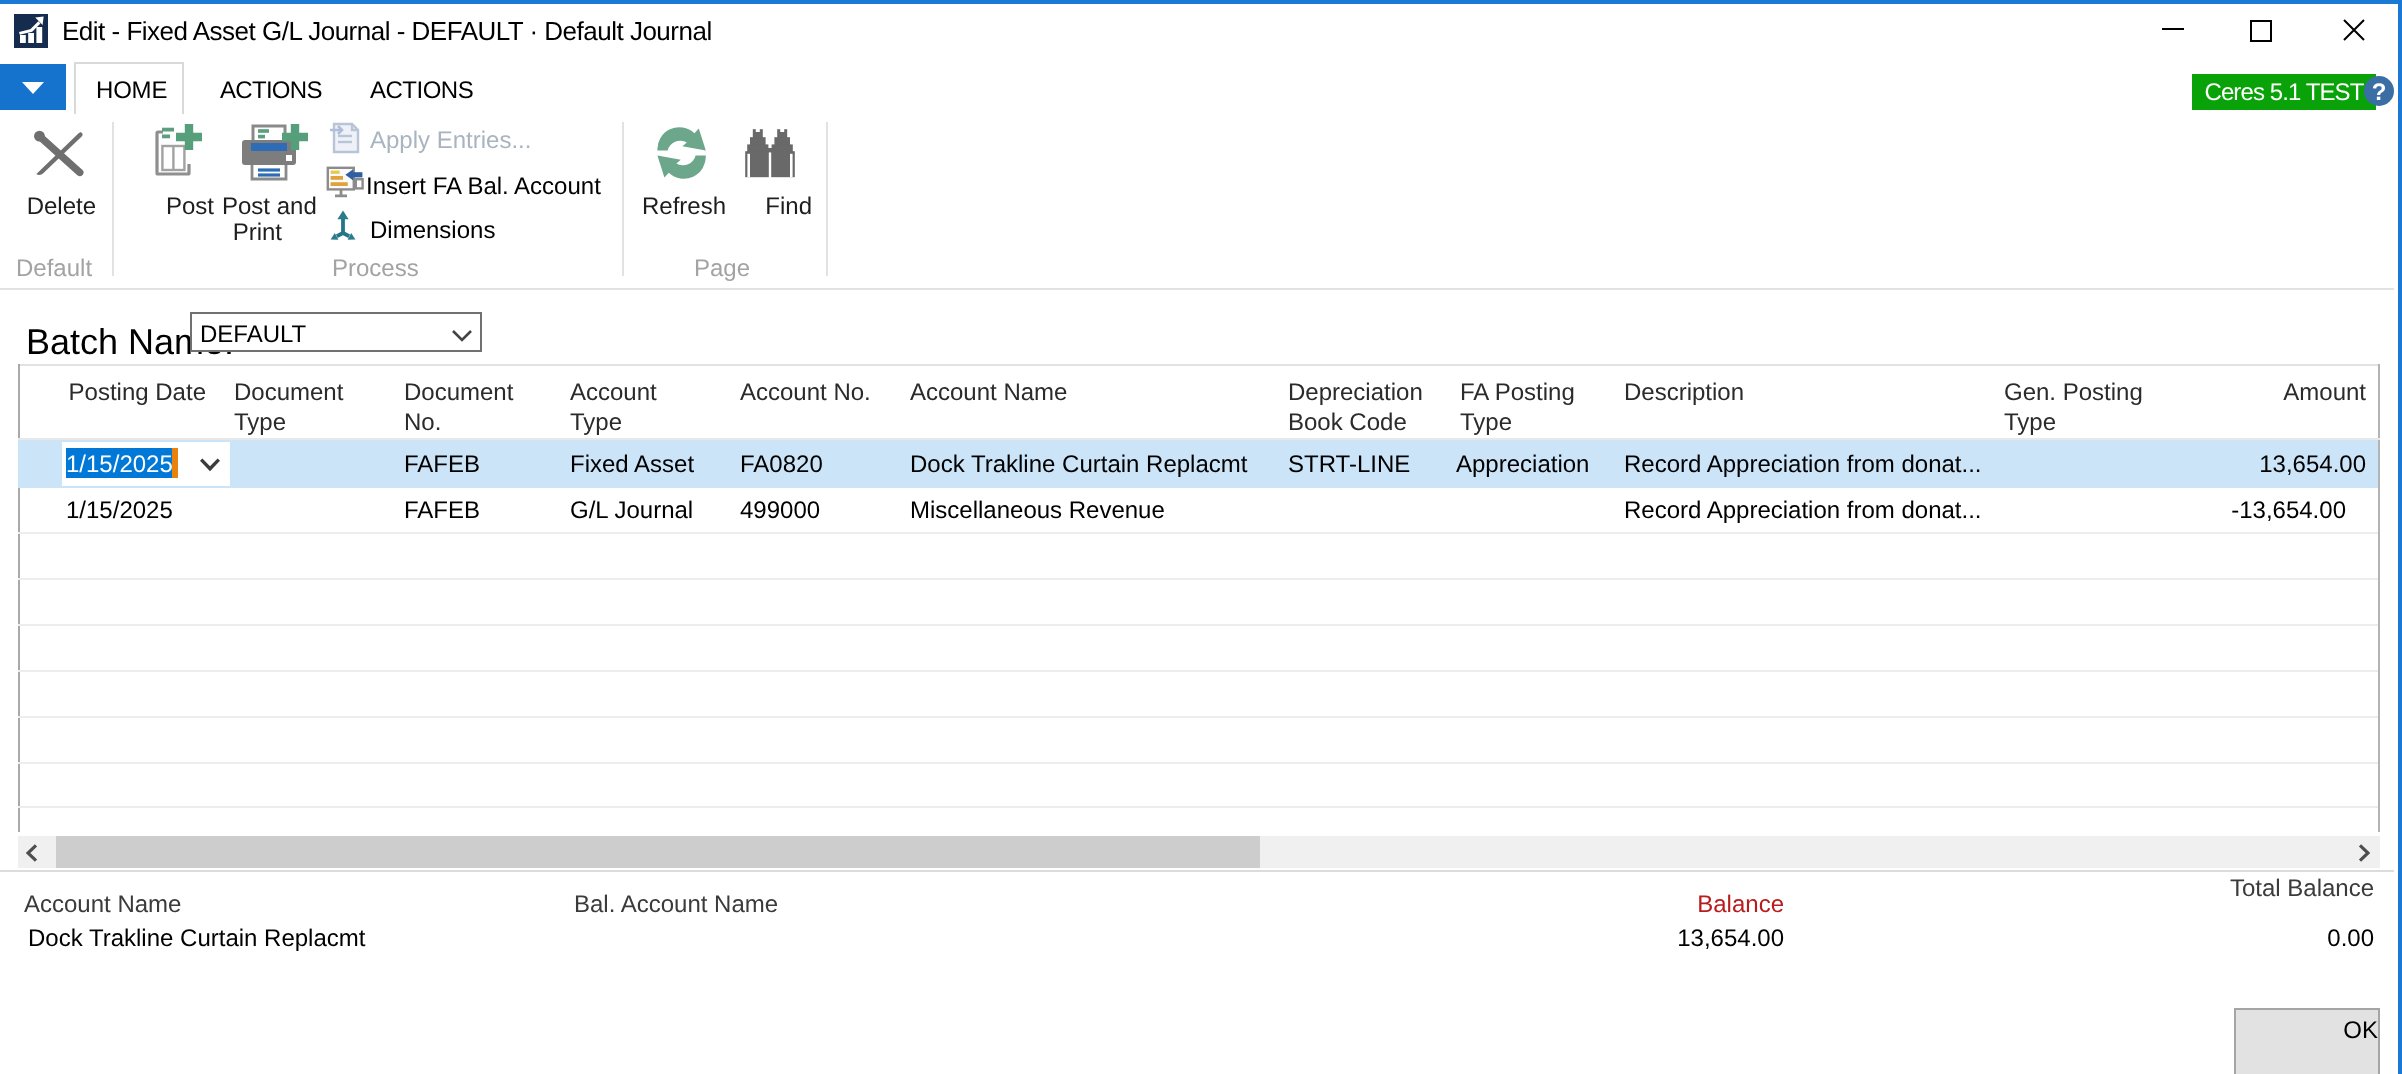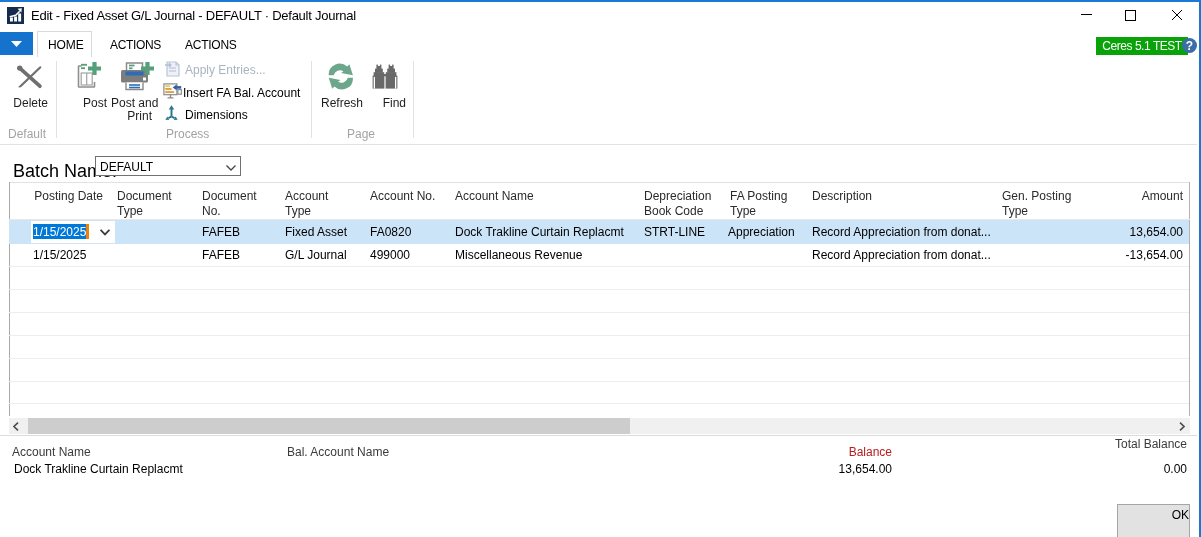--- a/index.html
+++ b/index.html
@@ -72,21 +72,21 @@
   <line x1="9" y1="7.3" x2="12.5" y2="7.3" stroke="#5d9e7e" stroke-width="1.8"></line>
   <rect x="1" y="9" width="27" height="12.5" rx="1.5" fill="#7d7d7d"></rect>
   <rect x="5.5" y="10.5" width="18" height="4" fill="#2e6db6"></rect>
   <rect x="23" y="16.5" width="3" height="3" fill="#fff"></rect>
   <path d="M6 21.5 L6 28.5 L23 28.5 L23 21.5" fill="#fff" stroke="#8a8a8a" stroke-width="1.4"></path>
   <line x1="9" y1="24" x2="20" y2="24" stroke="#2e6db6" stroke-width="1.6"></line>
   <line x1="9" y1="26.5" x2="20" y2="26.5" stroke="#2e6db6" stroke-width="1.6"></line>
   <path d="M25.4 1 L29.6 1 L29.6 5.4 L34 5.4 L34 9.6 L29.6 9.6 L29.6 14 L25.4 14 L25.4 9.6 L21 9.6 L21 5.4 L25.4 5.4 Z" fill="#55a07b"></path>
 </svg>
 <div class="btnlbl" style="left:111px;top:96px;width:47px">Post and</div>
-<div class="btnlbl" style="left:105px;top:109px;width:47px">Print</div>
+<div class="btnlbl" style="left:94px;top:109px;width:47px">Print</div>
 <div class="glabel" style="left:166px;top:127px">Process</div>
 
 <svg class="a" style="left:164px;top:61px" width="17" height="16" viewBox="0 0 17 16">
   <path d="M3 1 L12 1 L15 4 L15 15 L3 15 Z" fill="#eef2f8" stroke="#b9c4d6" stroke-width="1.2"></path>
   <path d="M12 1 L12 4 L15 4" fill="none" stroke="#b9c4d6" stroke-width="1.2"></path>
   <line x1="5" y1="7" x2="12" y2="7" stroke="#b9c4d6" stroke-width="1.2"></line>
   <line x1="5" y1="10" x2="12" y2="10" stroke="#b9c4d6" stroke-width="1.2"></line>
   <path d="M1 4 L7 4 M5 2 L7 4 L5 6" stroke="#aebed8" stroke-width="1.3" fill="none"></path>
 </svg>
 <div class="a" style="left:185px;top:63px;font-size:12px;color:#a9b4c0">Apply Entries...</div>
@@ -191,21 +191,21 @@
 <div class="cell" style="left:728px;top:225px">Appreciation</div>
 <div class="cell" style="left:812px;top:225px">Record Appreciation from donat...</div>
 <div class="cell" style="right:18px;top:225px">13,654.00</div>
 
 <div class="cell" style="left:33px;top:248px">1/15/2025</div>
 <div class="cell" style="left:202px;top:248px">FAFEB</div>
 <div class="cell" style="left:285px;top:248px">G/L Journal</div>
 <div class="cell" style="left:370px;top:248px">499000</div>
 <div class="cell" style="left:455px;top:248px">Miscellaneous Revenue</div>
 <div class="cell" style="left:812px;top:248px">Record Appreciation from donat...</div>
-<div class="cell" style="right:18px;top:248px">-13,654.00</div>
+<div class="cell" style="right:28px;top:248px">-13,654.00</div>
 
 <div class="hline" style="left:9px;top:266px;width:1180px;background:#ededed"></div>
 <div class="hline" style="left:9px;top:289px;width:1180px;background:#ededed"></div>
 <div class="hline" style="left:9px;top:312px;width:1180px;background:#ededed"></div>
 <div class="hline" style="left:9px;top:335px;width:1180px;background:#ededed"></div>
 <div class="hline" style="left:9px;top:358px;width:1180px;background:#ededed"></div>
 <div class="hline" style="left:9px;top:381px;width:1180px;background:#ededed"></div>
 <div class="hline" style="left:9px;top:403px;width:1180px;background:#ededed"></div>
 
 <div class="a" style="left:9px;top:418px;width:1181px;height:16px;background:#f0f0f0"></div>

